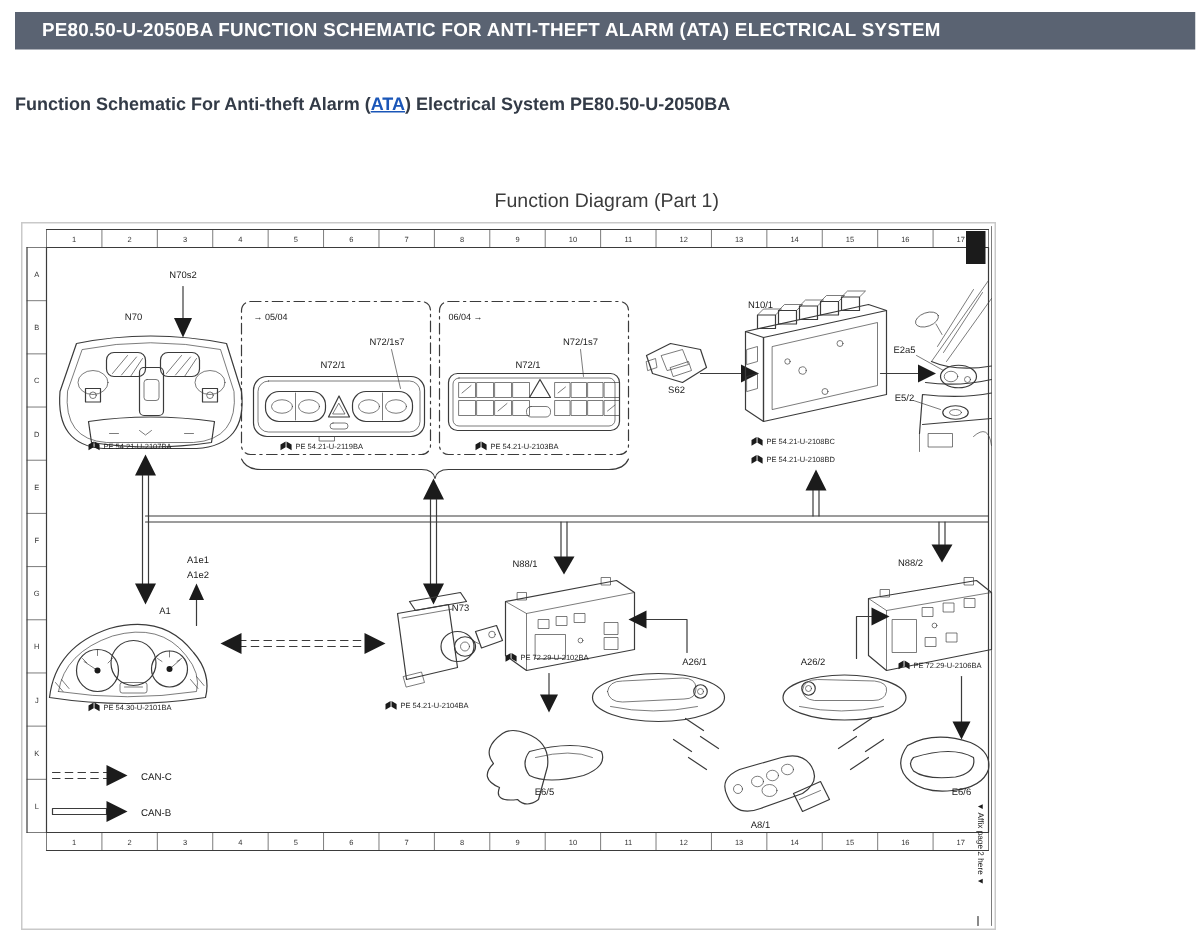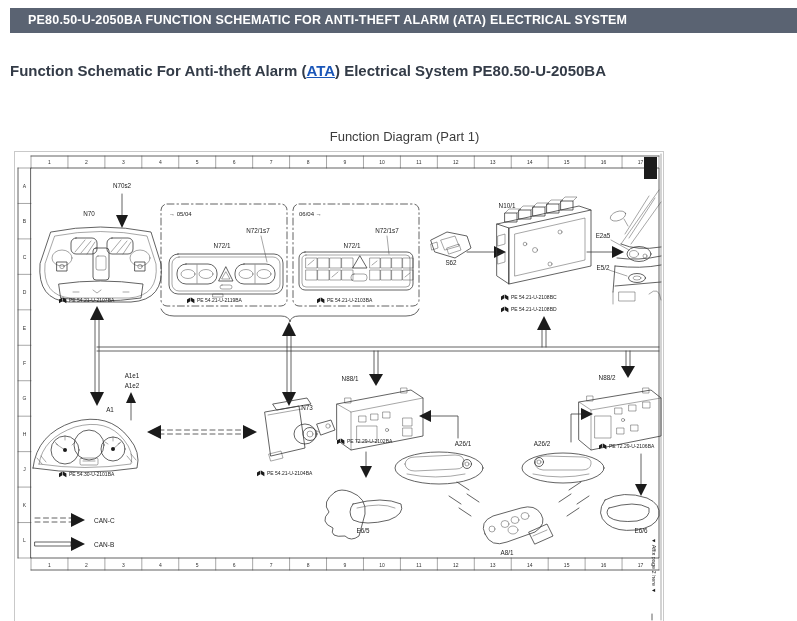--- a/index.html
+++ b/index.html
@@ -1,19 +1,19 @@
 <!DOCTYPE html>
 <html><head>
 <meta charset="utf-8">
 <style>
   html,body{margin:0;padding:0;background:#ffffff;width:797px;height:621px;overflow:hidden;
     font-family:"Liberation Sans",sans-serif;}
   .header-bar{margin:8px 0 0 10px;background:#5a6372;color:#fff;font-weight:bold;
     font-size:12.5px;line-height:15px;padding:5px 8px 5px 18px;letter-spacing:.2px;}
-  .subtitle{margin:29px 0 0 10px;font-size:15px;font-weight:bold;color:#333b47;}
+  .subtitle{margin:29px 0 0 10px;font-size:12px;font-weight:bold;color:#333b47;}
   .subtitle a{color:#1a56b8;}
   .section-label{margin:50px 0 0 12px;font-size:13px;color:#3c3c3c;text-align:center;}
   .diagram-frame{margin:7px 0 0 14px;width:648px;height:470px;border:1px solid #c9c9c9;background:#fff;}
   svg .ln{fill:none;stroke:#3b3b3b;stroke-width:.8;stroke-linejoin:round;stroke-linecap:round;}
   svg .thin{stroke-width:.45;}
   svg .dash{stroke-dasharray:7 3 1.5 3;}
   svg .canc{stroke-dasharray:5 3.5;}
   svg .fill{fill:#1b1b1b;stroke:none;}
   svg text{fill:#1b1b1b;}
   svg .lbl{font-size:6.3px;}

